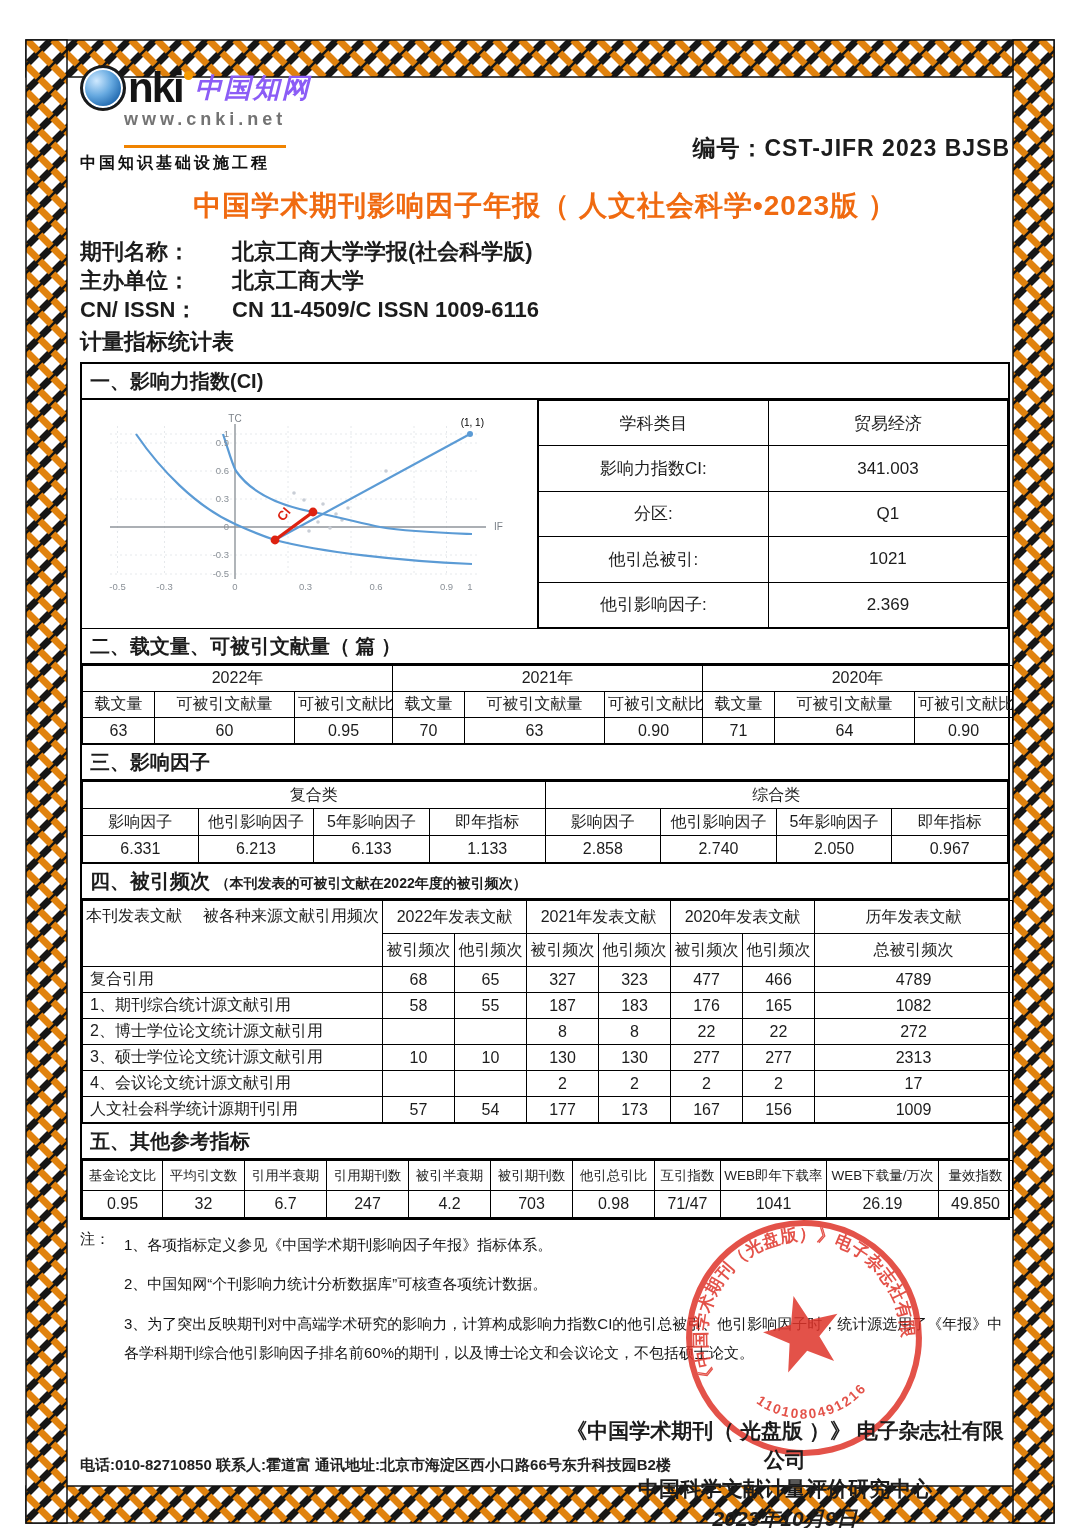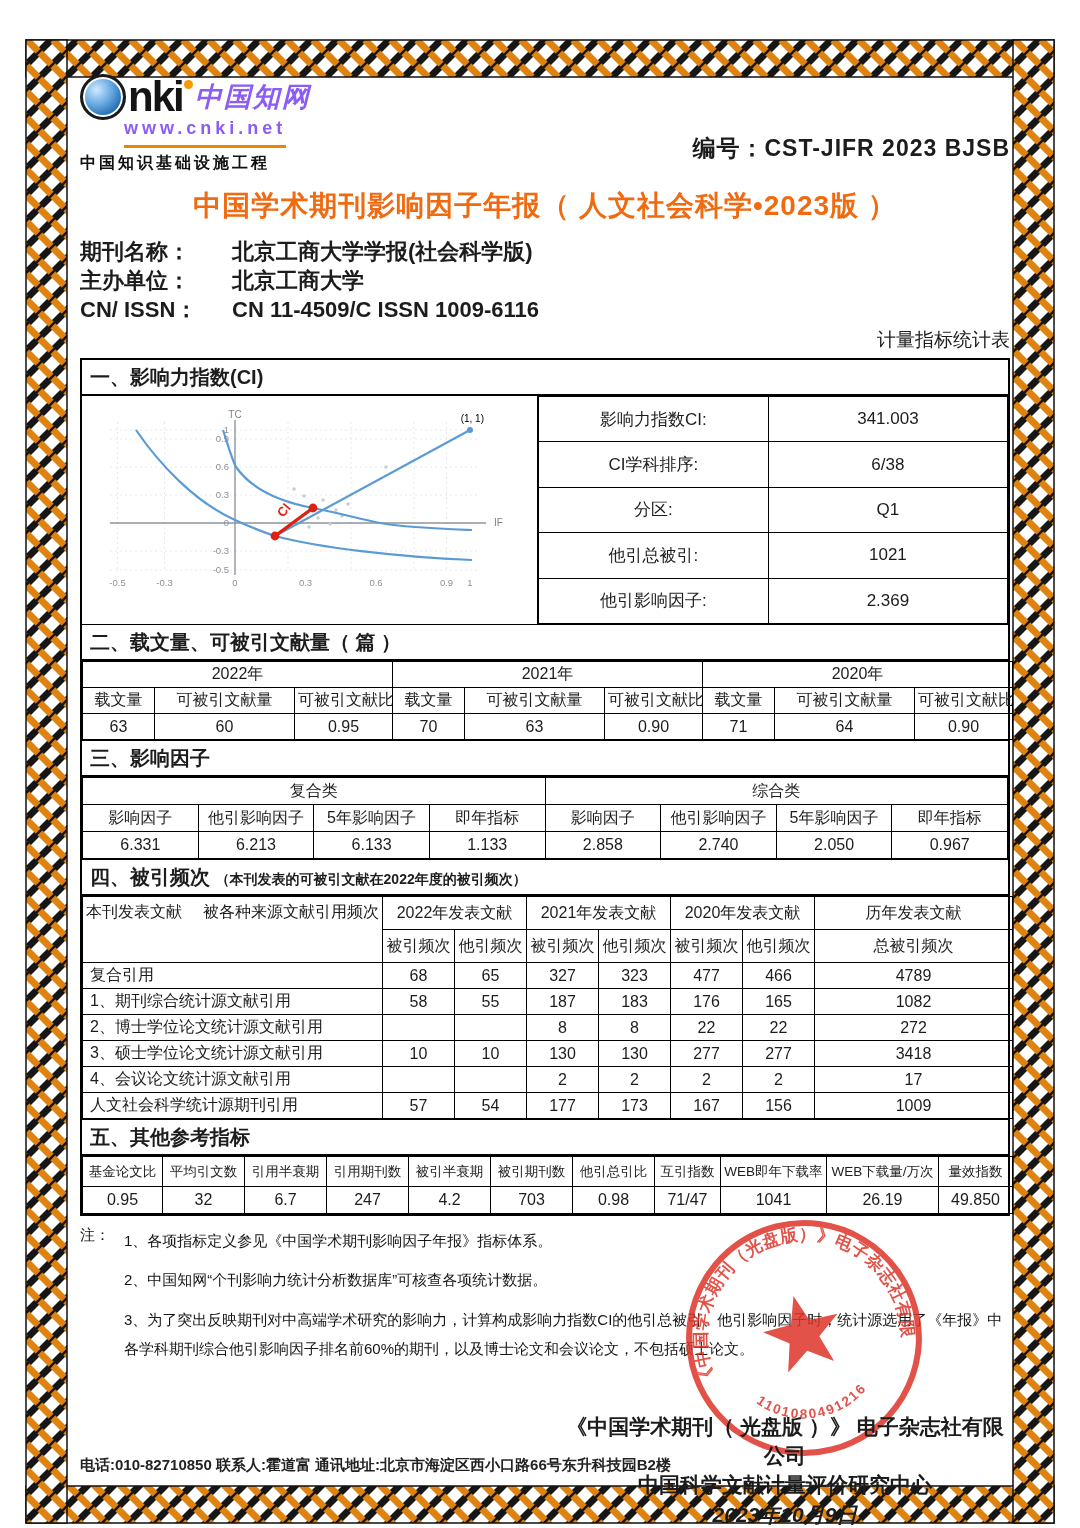--- a/index.html
+++ b/index.html
@@ -13,32 +13,32 @@
 
   
   .hdr { display:flex; justify-content:space-between; align-items:flex-end; height:100px; }
   .logo-row1 { display:flex; align-items:center; }
   .globe { width:46px; height:46px; border-radius:50%; display:inline-block;
     background:radial-gradient(circle at 34% 32%, #cfe9ff 0%, #66a9e0 40%, #1d66ad 75%, #0b4a8a 100%);
     border:3px solid #1a1a1a; box-shadow:inset 0 0 0 2px #fff; }
   .nki { font-size:42px; font-weight:bold; letter-spacing:-2px; color:#141414; line-height:1; margin-left:2px; }
   .nki-dot { width:9px; height:9px; background:#f59a00; border-radius:50%; display:inline-block; margin:0 2px 26px 1px; }
   .logo-cn { font-size:27px; color:#8b5cf6; font-weight:bold; font-style:italic; letter-spacing:2px; }
-  .logo-url { color:#8b5cf6; font-weight:bold; font-size:18px; letter-spacing:4px; margin:-4px 0 0 44px;
-    border-bottom:3px solid #f08300; display:inline-block; padding-bottom:6px; }
+  .logo-url { color:#737373; font-weight:bold; font-size:18px; letter-spacing:4px; margin:-4px 0 0 44px;
+    border-bottom:3px solid #f08300; display:inline-block; padding-bottom:15px; }
   .logo-slogan { font-size:16px; font-weight:bold; letter-spacing:3px; color:#111; margin-top:5px; }
   .report-no { font-size:23px; font-weight:bold; letter-spacing:1px; padding-bottom:10px; }
 
   .title { text-align:center; color:#f06a10; font-size:28px; font-weight:bold; margin-top:13px; letter-spacing:1px; }
 
   .info { margin-top:12px; }
   .info-row { display:flex; font-size:22px; font-weight:bold; line-height:29px;align-items:flex-end; }
   .info-row .lbl { width:152px; }
 
-  .table-title { text-align:right; font-size:19px; font-weight:normal; margin-top:3px; }
+  .table-title { text-align:left; font-size:22px; font-weight:bold; margin-top:3px; }
 
   
   .stats-box { border:2.5px solid #000; margin-top:5px; }
   .sec-title { font-size:20px; font-weight:bold; padding:4px 8px 3px; border-bottom:2px solid #000; }
   .sec-title .sub { font-size:14px; font-weight:bold; }
   .sec-mid { border-top:1.5px solid #000; }
 
   table.grid { width:100%; border-collapse:collapse; table-layout:fixed; }
   table.grid th, table.grid td { border:1.5px solid #000; text-align:center; font-weight:normal;
     font-size:16px; padding:2px 3px; overflow:hidden; white-space:nowrap; }
@@ -212,27 +212,27 @@
             </g>
           </svg>
         </div>
         <div class="t1-wrap">
           <table class="grid t1">
             <colgroup>
                 <col style="width:49%">
                 <col style="width:51%">
               </colgroup>
             <tbody>
+                <tr>
+                  <td>学科类目</td>
+                  <td>贸易经济</td>
+                </tr>
             <tr>
                   <td>影响力指数CI:</td>
                   <td>341.003</td>
-                </tr>
-            <tr>
-                  <td>CI学科排序:</td>
-                  <td>6/38</td>
                 </tr>
             <tr>
                   <td>分区:</td>
                   <td>Q1</td>
                 </tr>
             <tr>
                   <td>他引总被引:</td>
                   <td>1021</td>
                 </tr>
             <tr>
@@ -386,21 +386,21 @@
               <td>272</td>
         </tr>
         <tr>
           <td class="rlabel">3、硕士学位论文统计源文献引用</td>
           <td>10</td>
               <td>10</td>
               <td>130</td>
               <td>130</td>
               <td>277</td>
               <td>277</td>
-              <td>3418</td>
+              <td>2313</td>
         </tr>
         <tr>
           <td class="rlabel">4、会议论文统计源文献引用</td>
           <td></td>
               <td></td>
               <td>2</td>
               <td>2</td>
               <td>2</td>
               <td>2</td>
               <td>17</td>

